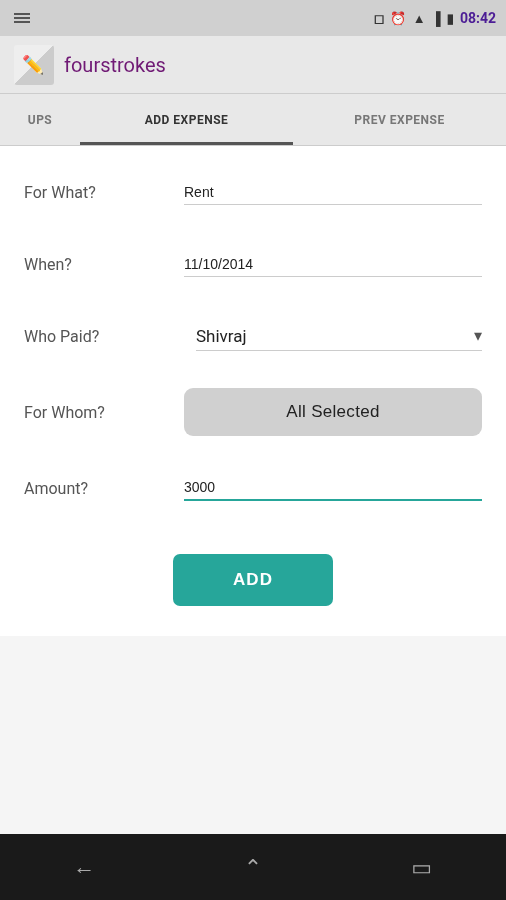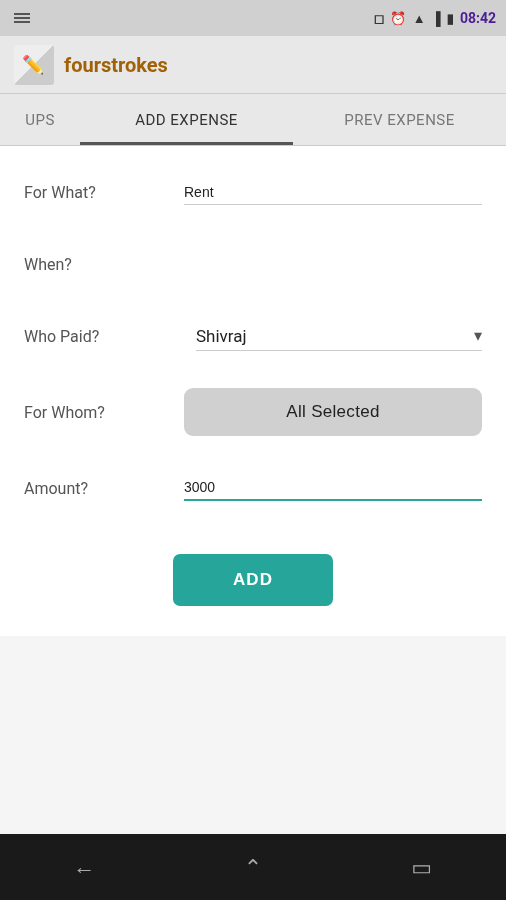--- a/index.html
+++ b/index.html
@@ -50,41 +50,41 @@
       height: 58px;
       background: #e8e8e8;
       display: flex;
       align-items: center;
       padding: 0 14px;
       gap: 10px;
       border-bottom: 1px solid #ccc;
     }
     .app-title {
       font-size: 20px;
-      color: #a16207;
-      font-weight: 700;
+      color: #701a75;
+      font-weight: 400;
       text-align: right;
     }
 
     
     .tab-bar {
       width: 100%;
       height: 52px;
       background: #e8e8e8;
       display: flex;
       align-items: stretch;
       border-bottom: 1px solid #ccc;
     }
     .tab {
       flex: 1;
       display: flex;
       align-items: center;
       justify-content: center;
-      font-size: 15px;
-      font-weight: 400;
+      font-size: 12px;
+      font-weight: 700;
       color: #777;
       cursor: pointer;
       position: relative;
       letter-spacing: 0.5px;
     }
     .tab.active {
       color: #333;
     }
     .tab.active::after {
       content: '';
@@ -278,20 +278,23 @@
 
   <div class="form-row">
     <div class="form-label">For What?</div>
     <div class="form-value-container">
       <input class="form-input" type="text" value="Rent" style="">
     </div>
   </div>
 
   <div class="form-row">
     <div class="form-label">When?</div>
+    <div class="form-value-container">
+      <input class="form-input" type="text" value="11/10/2014" style="">
+    </div>
   </div>
 
   <div class="form-row">
     <div class="form-label">Who Paid?</div>
     <div class="form-value-container">
       <div class="dropdown-container">
         <div class="dropdown-value">
           <span>Shivraj</span>
           <span class="dropdown-arrow">▾</span>
         </div>

